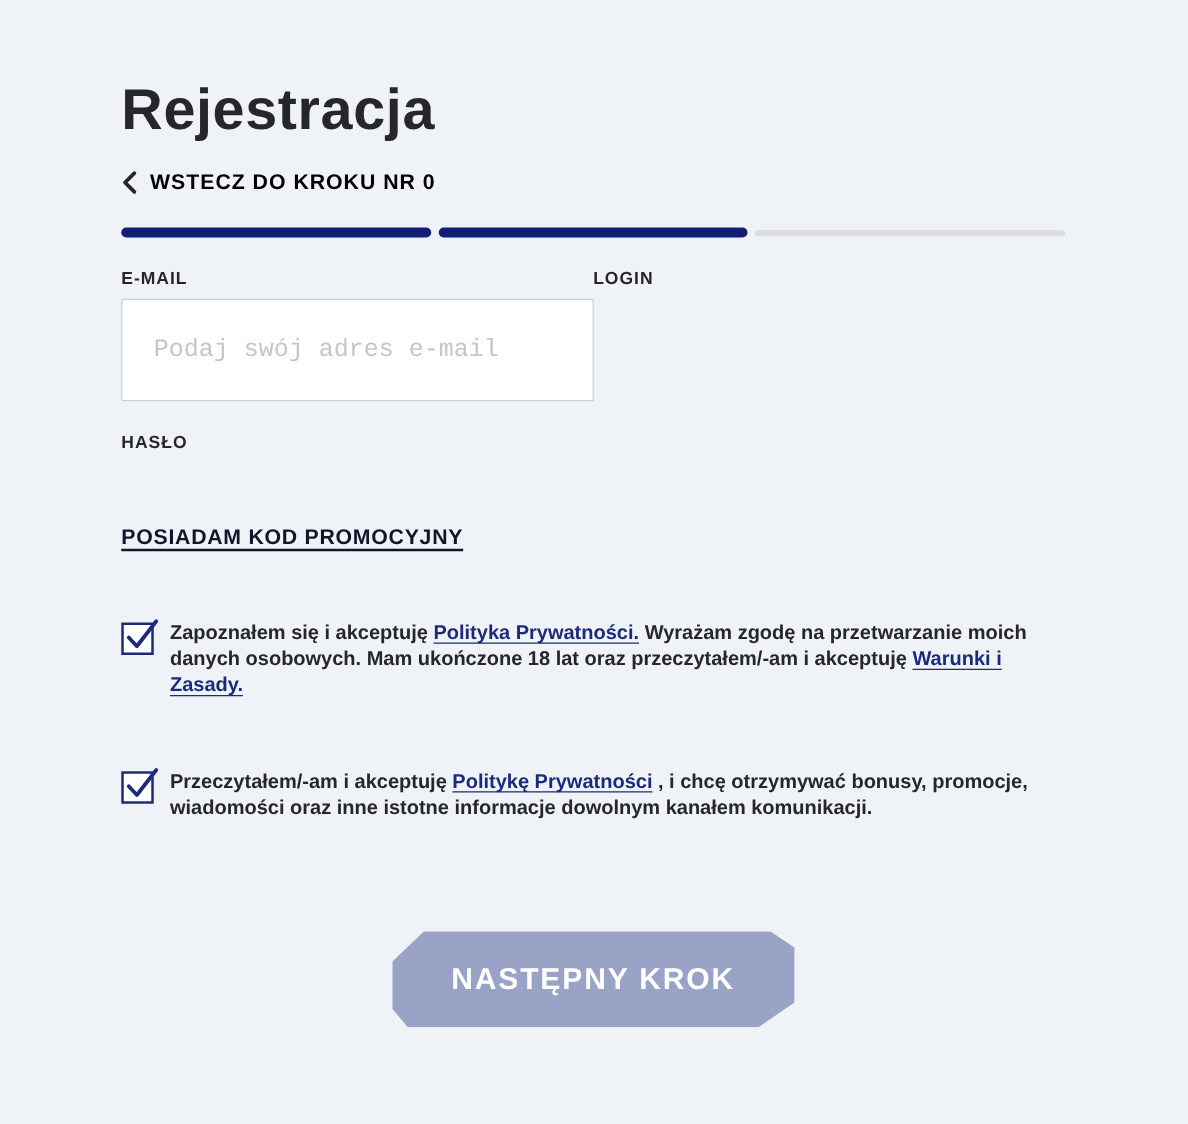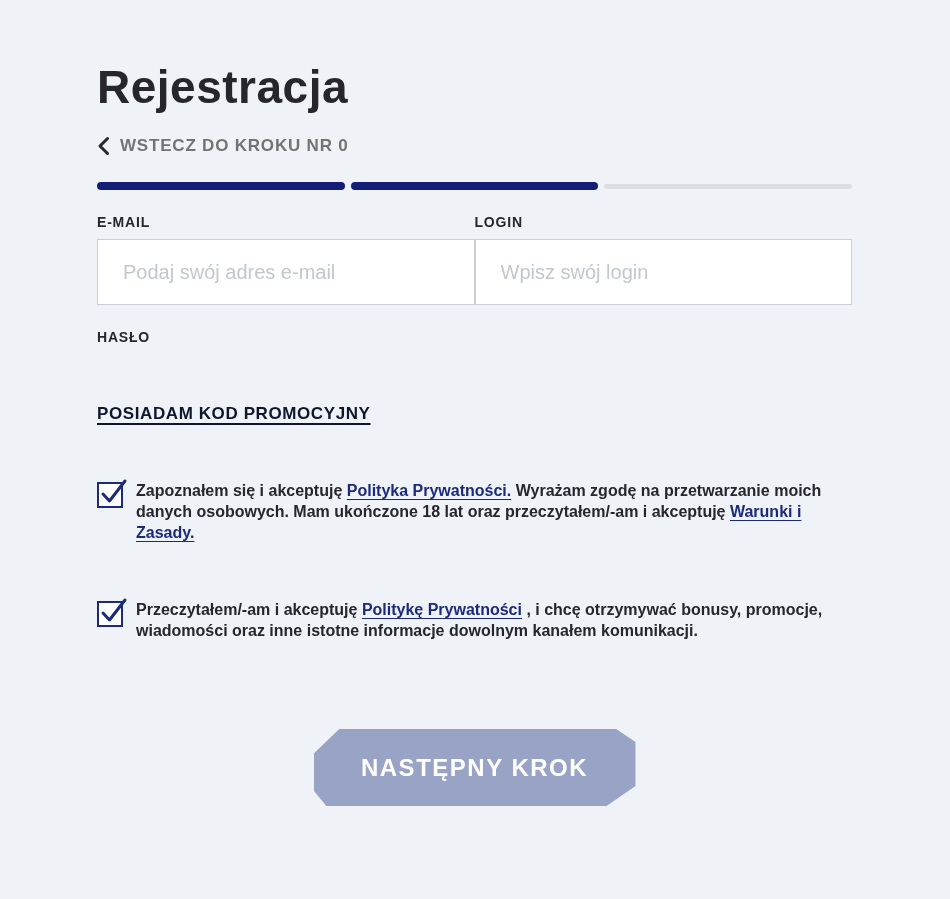--- a/index.html
+++ b/index.html
@@ -34,21 +34,21 @@
     align-items: center;
     gap: 10px;
     cursor: pointer;
     width: fit-content;
   }
   .back-link .chev { display: inline-flex; }
   .back-link-label {
     font-size: 17px;
     font-weight: 700;
     letter-spacing: 0.8px;
-    color: #737373;
+    color: #000000;
   }
   
   .progress {
     margin-top: 26px;
     display: flex;
     align-items: center;
     gap: 6px;
     height: 8px;
   }
   .progress .seg {
@@ -66,25 +66,25 @@
   .field-label {
     display: block;
     font-size: 14px;
     font-weight: 700;
     letter-spacing: 0.8px;
     color: #26262c;
     margin-bottom: 9px;
   }
   .text-input {
     width: 100%;
-    height: 66px;
+    height: 82px;
     background: #ffffff;
     border: 1px solid #cbced6;
     padding: 14px 25px;
-    font-family: Liberation Sans, sans-serif;
+    font-family: Liberation Mono, monospace;
     font-size: 20px;
     color: #3a3c44;
     outline: none;
   }
   .text-input::placeholder { color: #c2c7cf; opacity: 1; }
   .password-wrap { position: relative; }
   .password-wrap .text-input { padding-right: 70px; }
   .eye-toggle {
     position: absolute;
     right: 22px;
@@ -191,21 +191,20 @@
         <div class="seg todo"></div>
       </div>
 
     <div class="row">
       <div class="field">
         <label class="field-label">E-MAIL</label>
         <input class="text-input" type="email" placeholder="Podaj swój adres e-mail" style="">
       </div>
       <div class="field">
         <label class="field-label">LOGIN</label>
-        <input class="text-input" type="text" placeholder="Wpisz swój login" style="">
       </div>
     </div>
 
     <div class="row">
       <div class="field">
         <label class="field-label">HASŁO</label>
       </div>
     </div>
 
     <a class="promo-link">POSIADAM KOD PROMOCYJNY</a>

